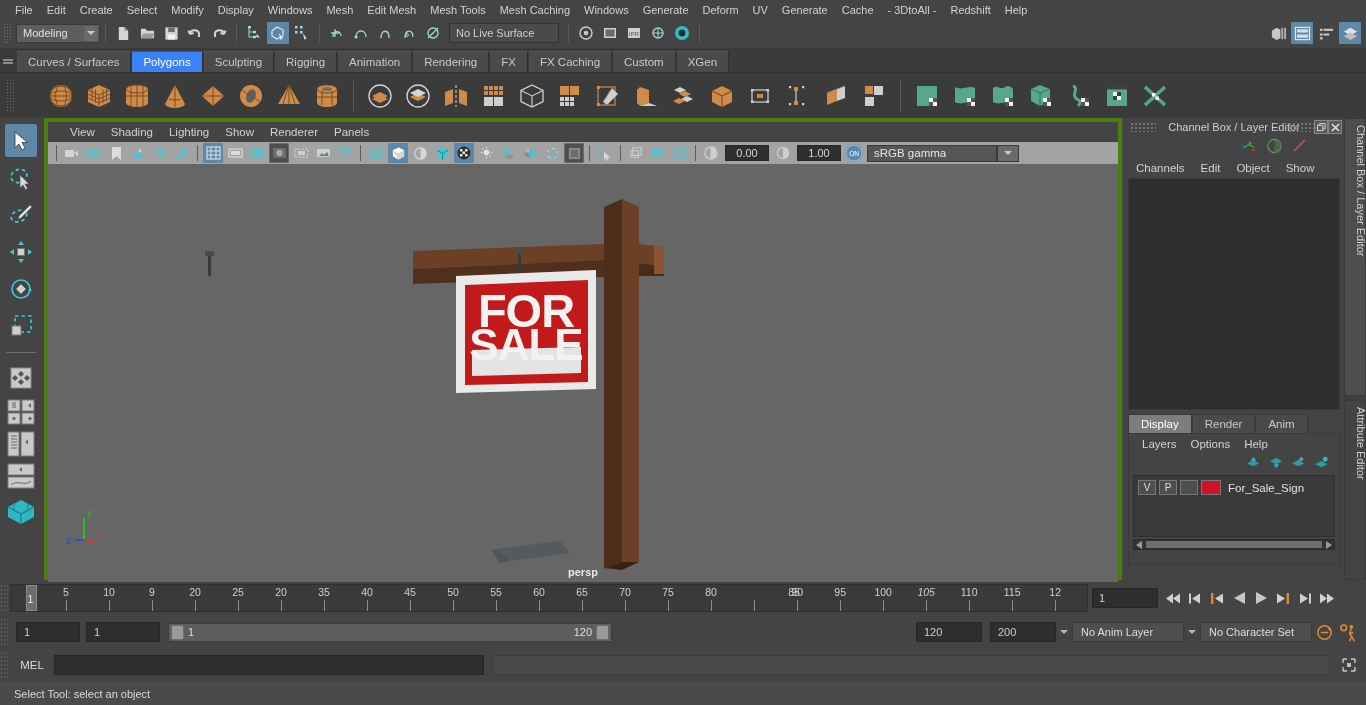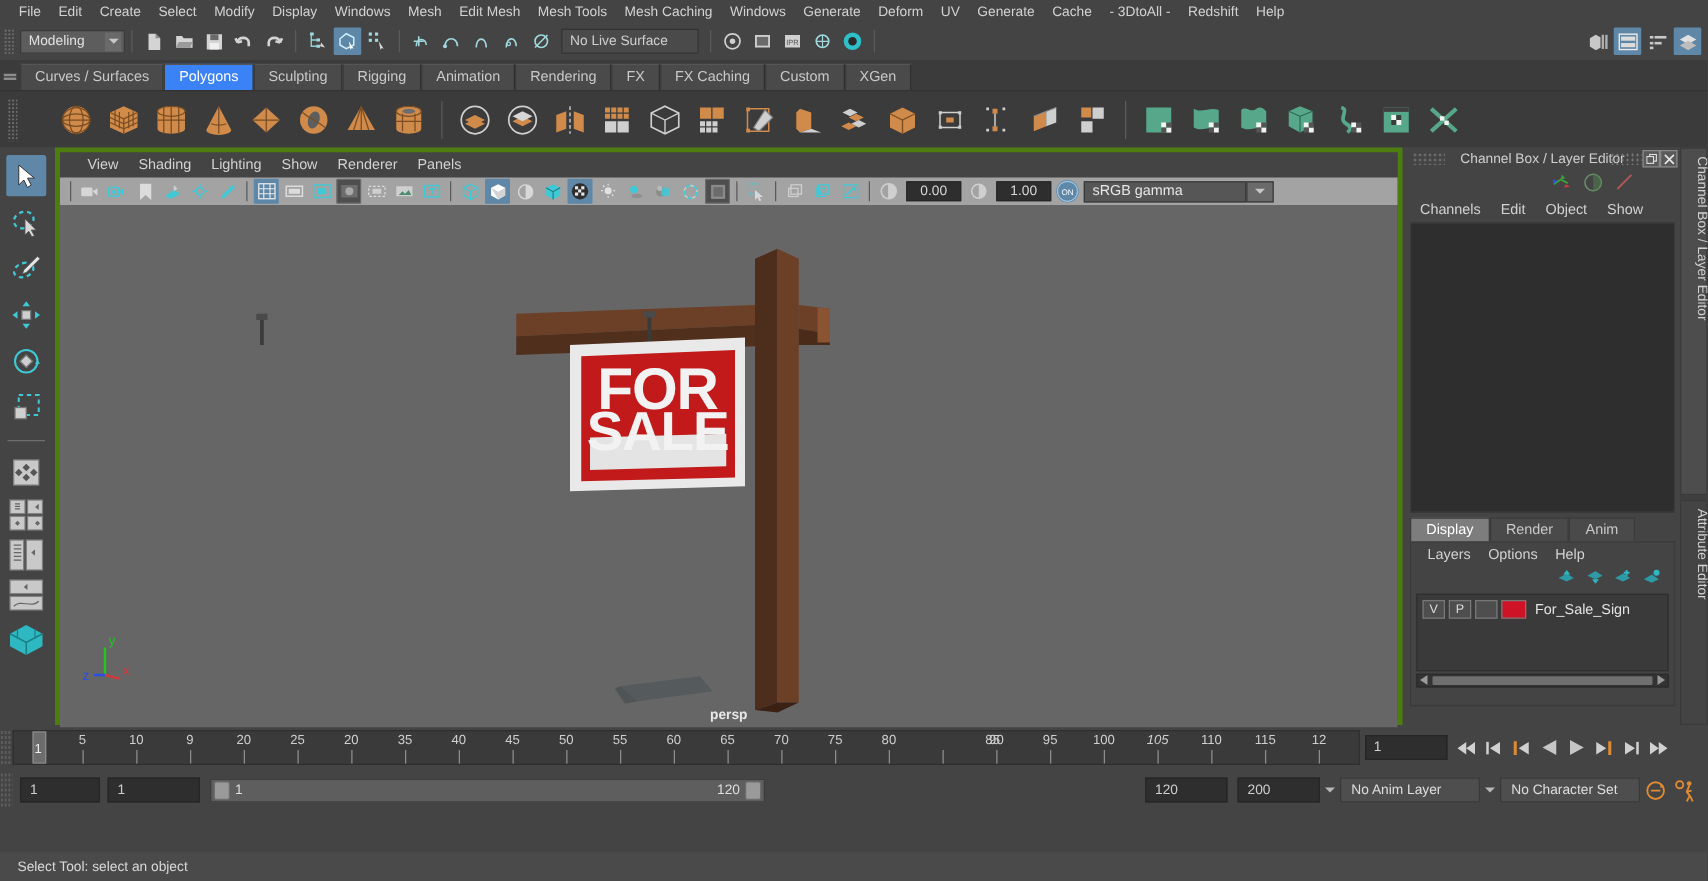--- a/index.html
+++ b/index.html
@@ -1315,19 +1315,31 @@
     </div>
     <div class="orangebtn" style="margin-right:6px;">
       <svg width="19" height="19" viewBox="0 0 20 20">
           <circle cx="5" cy="5" r="3" fill="none" stroke="#e08a33" stroke-width="1.6"></circle>
           <circle cx="13" cy="4" r="2" fill="#e08a33"></circle>
           <path d="M13 6 L11 11 L14 15 M11 11 L15 10 M13 15 L11 19 M14 15 L16 19" stroke="#e08a33" stroke-width="1.6" fill="none"></path>
         </svg>
     </div>
   </div>
 
+  <div class="cmdrow">
+    <div class="tl-grip" style="width:10px;"></div>
+    <div class="mel-label">MEL</div>
+    <div class="cmdfield" style="width:430px;"></div>
+    <div class="cmdfield" style="flex:1;margin-left:8px;margin-right:8px;background:#4a4a4a;border-color:#3c3c3c;"></div>
+    <div style="width:22px;height:22px;display:flex;align-items:center;justify-content:center;margin-right:6px;">
+      <svg width="16" height="16" viewBox="0 0 16 16">
+          <path d="M2 2h4M2 2v4M14 2h-4M14 2v4M2 14h4M2 14v-4M14 14h-4M14 14v-4" stroke="#c9c9c9" stroke-width="1.4" fill="none"></path>
+          <path d="M6 6h4v4H6z" fill="#bdbdbd"></path>
+        </svg>
+    </div>
+  </div>
 
   <div class="helpline-grip"></div>
   <div class="statusrow">
     <div class="statustext">Select Tool: select an object</div>
   </div>
 
 </div>
 
 </body></html>

